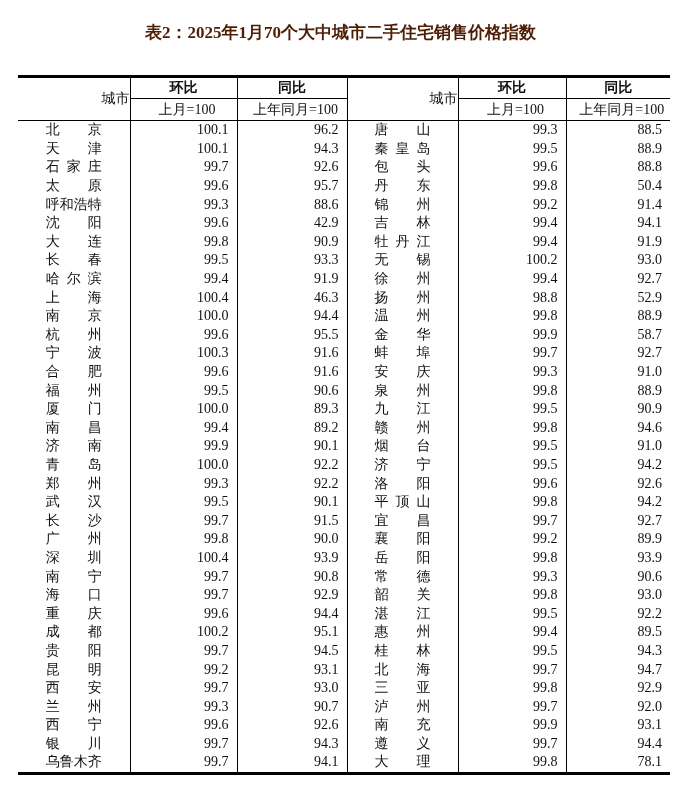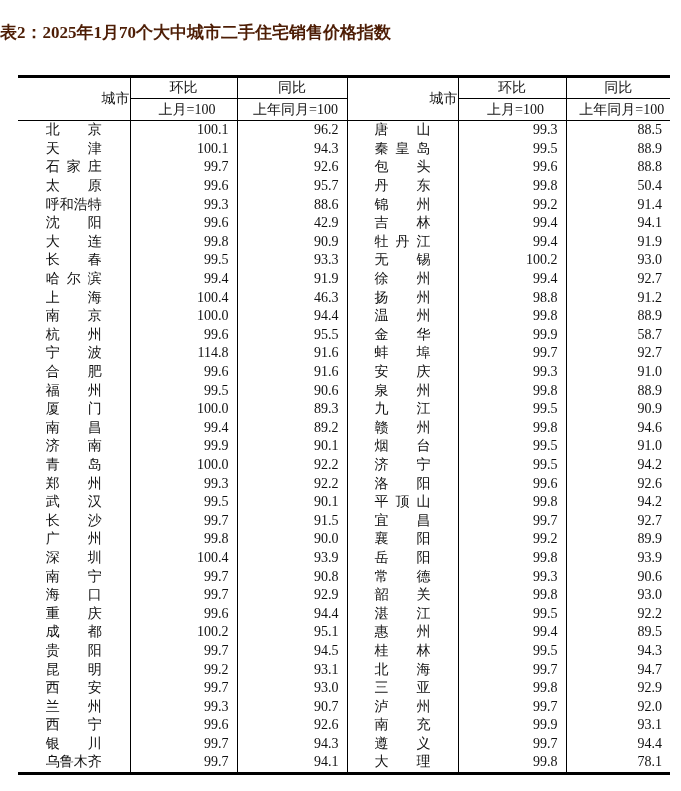--- a/index.html
+++ b/index.html
@@ -10,21 +10,21 @@
   html,body{margin:0;padding:0;}
   body{
     width:681px;height:791px;background:#ffffff;
     font-family:"Liberation Serif","DejaVu Serif",serif;
     color:var(--body-text);
     overflow:hidden;
   }
   .page{position:relative;width:681px;height:791px;}
   .title{
     margin:0;padding-top:21px;
-    text-align:left;
+    text-align:center;
     font-size:17px;font-weight:bold;
     color:var(--title-text);
     font-family:"Liberation Serif","DejaVu Serif",serif;
   }
   table.stats-table{
     position:absolute;left:18px;top:75px;
     width:652px;
     border-collapse:collapse;
     table-layout:fixed;
     border-top:3px solid var(--table-border);
@@ -43,21 +43,21 @@
     vertical-align:middle;
     overflow:hidden;white-space:nowrap;
   }
   
   th:not(:first-child),td:not(:first-child){border-left:1px solid var(--table-border);}
   thead tr.h-sub th{border-left:1px solid var(--table-border);padding-left:7px;}
   
   thead th{text-align:center;font-size:14px;}
   thead tr.h-top th{height:20px;}
   thead tr.h-sub th{height:21px;}
-  thead th.group-h{border-bottom:1px solid var(--table-border);}
+  thead th.group-h{border-bottom:1px solid var(--table-border);font-weight:bold;}
   thead th.city-h{border-bottom:1px solid var(--table-border);text-align:right;}
   thead tr.h-sub th{border-bottom:1px solid var(--table-border);}
   
   tbody td{height:18.6px;}
   td.city-cell{text-align:center;}
   td.num-cell{text-align:right;padding-right:8px;}
   .city-name{
     display:inline-block;
     width:56px;
     text-align:justify;
@@ -168,41 +168,41 @@
           <td class="city-cell"><span class="city-name">徐州</span></td>
           <td class="num-cell">99.4</td>
           <td class="num-cell">92.7</td>
         </tr>
         <tr>
           <td class="city-cell"><span class="city-name">上海</span></td>
           <td class="num-cell">100.4</td>
           <td class="num-cell">46.3</td>
           <td class="city-cell"><span class="city-name">扬州</span></td>
           <td class="num-cell">98.8</td>
-          <td class="num-cell">91.2</td>
+          <td class="num-cell">52.9</td>
         </tr>
         <tr>
           <td class="city-cell"><span class="city-name">南京</span></td>
           <td class="num-cell">100.0</td>
           <td class="num-cell">94.4</td>
           <td class="city-cell"><span class="city-name">温州</span></td>
           <td class="num-cell">99.8</td>
           <td class="num-cell">88.9</td>
         </tr>
         <tr>
           <td class="city-cell"><span class="city-name">杭州</span></td>
           <td class="num-cell">99.6</td>
           <td class="num-cell">95.5</td>
           <td class="city-cell"><span class="city-name">金华</span></td>
           <td class="num-cell">99.9</td>
           <td class="num-cell">58.7</td>
         </tr>
         <tr>
           <td class="city-cell"><span class="city-name">宁波</span></td>
-          <td class="num-cell">114.8</td>
+          <td class="num-cell">100.3</td>
           <td class="num-cell">91.6</td>
           <td class="city-cell"><span class="city-name">蚌埠</span></td>
           <td class="num-cell">99.7</td>
           <td class="num-cell">92.7</td>
         </tr>
         <tr>
           <td class="city-cell"><span class="city-name">合肥</span></td>
           <td class="num-cell">99.6</td>
           <td class="num-cell">91.6</td>
           <td class="city-cell"><span class="city-name">安庆</span></td>

